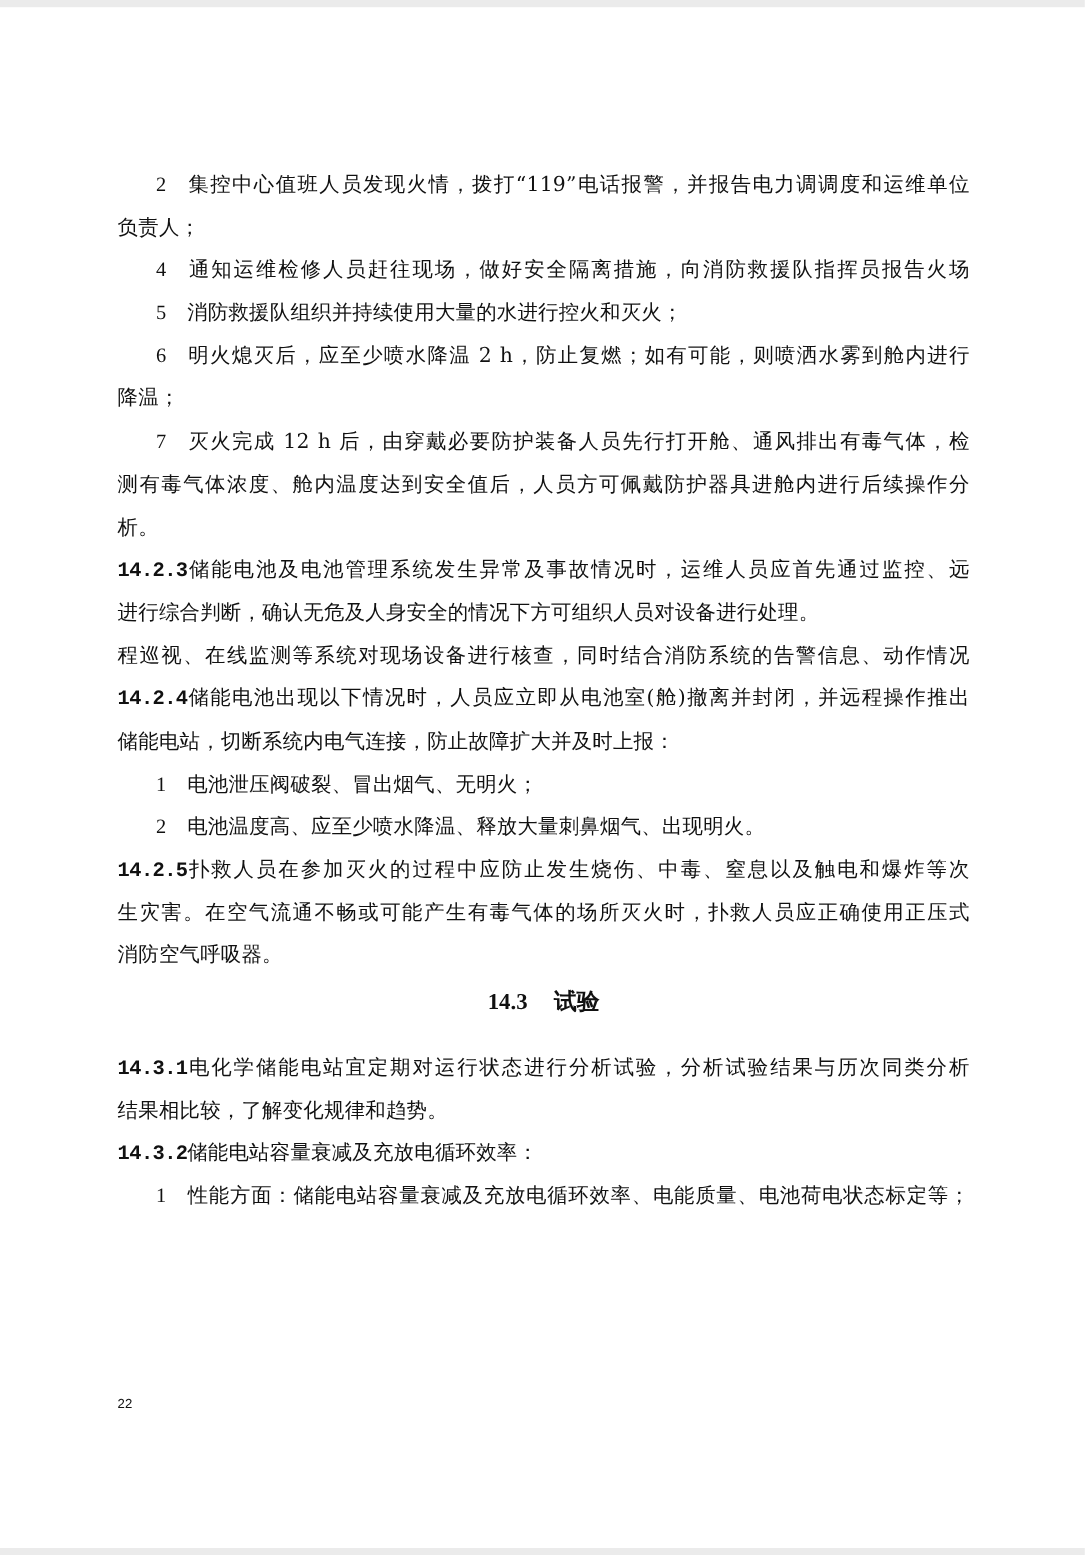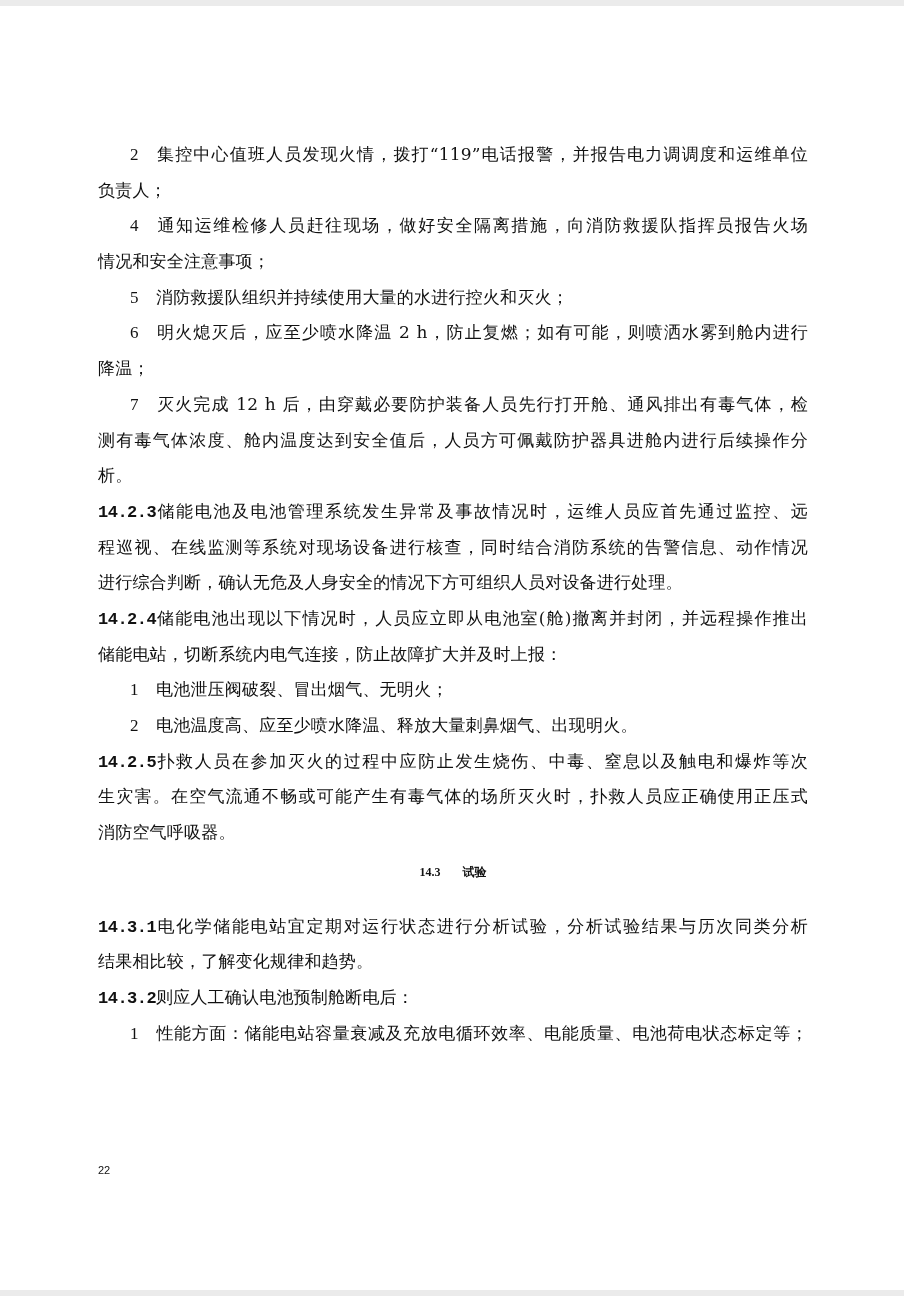--- a/index.html
+++ b/index.html
@@ -14,21 +14,21 @@
     .page { position: absolute; left: 98px; top: 129px; width: 710px; }
     .line {
       height: 35.7px; line-height: 50px; font-size: 17px;
       white-space: nowrap; letter-spacing: 0.2px;
     }
     .line.ind { padding-left: 32px; }
     .justify { text-align: justify; text-align-last: justify; }
     .num { display: inline-block; width: 26px; font-family: "Liberation Serif", serif; }
     .clause { font-family: Liberation Mono, monospace; font-weight: bold; display: inline-block; width: 58px; letter-spacing: -0.5px; }
     .heading {
-      height: 58px; line-height: 58px; text-align: center; font-weight: bold; font-size: 12px;
+      height: 58px; line-height: 58px; text-align: center; font-weight: bold; font-size: 19px;
       font-family: "Liberation Serif", serif;
     }
     .heading .hnum { margin-right: 22px; }
     .page-number {
       position: absolute; left: 98px; top: 1164px; font-size: 11px;
       font-family: "Liberation Sans", sans-serif; color: #111;
     }
   </style>
 </head>
 <body>
@@ -38,42 +38,41 @@
 <div class="page">
 
   <div>
     <div class="line ind justify"><span class="num">2</span><span>集控中心值班人员发现火情，拨打“119”电话报警，并报告电力调调度和运维单位</span></div>
     <div class="line">负责人；</div>
   </div>
 
 
   <div>
     <div class="line ind justify"><span class="num">4</span><span>通知运维检修人员赶往现场，做好安全隔离措施，向消防救援队指挥员报告火场</span></div>
-    <div class="line">情况和安全注意事项；</div>
   </div>
 
   <div>
     <div class="line ind"><span class="num">5</span><span>消防救援队组织并持续使用大量的水进行控火和灭火；</span></div>
   </div>
 
   <div>
     <div class="line ind justify"><span class="num">6</span><span>明火熄灭后，应至少喷水降温 2 h，防止复燃；如有可能，则喷洒水雾到舱内进行</span></div>
     <div class="line">降温；</div>
   </div>
 
   <div>
     <div class="line ind justify"><span class="num">7</span><span>灭火完成 12 h 后，由穿戴必要防护装备人员先行打开舱、通风排出有毒气体，检</span></div>
     <div class="line justify">测有毒气体浓度、舱内温度达到安全值后，人员方可佩戴防护器具进舱内进行后续操作分</div>
     <div class="line">析。</div>
   </div>
 
   <div>
     <div class="line justify"><span class="clause">14.2.3</span><span>储能电池及电池管理系统发生异常及事故情况时，运维人员应首先通过监控、远</span></div>
+    <div class="line">进行综合判断，确认无危及人身安全的情况下方可组织人员对设备进行处理。</div>
     <div class="line justify">程巡视、在线监测等系统对现场设备进行核查，同时结合消防系统的告警信息、动作情况</div>
-    <div class="line">进行综合判断，确认无危及人身安全的情况下方可组织人员对设备进行处理。</div>
   </div>
 
   <div>
     <div class="line justify"><span class="clause">14.2.4</span><span>储能电池出现以下情况时，人员应立即从电池室(舱)撤离并封闭，并远程操作推出</span></div>
     <div class="line">储能电站，切断系统内电气连接，防止故障扩大并及时上报：</div>
     <div class="line ind"><span class="num">1</span><span>电池泄压阀破裂、冒出烟气、无明火；</span></div>
     <div class="line ind"><span class="num">2</span><span>电池温度高、应至少喷水降温、释放大量刺鼻烟气、出现明火。</span></div>
   </div>
 
   <div>
@@ -83,21 +82,21 @@
   </div>
 
   <div class="heading"><span class="hnum">14.3</span><span>试验</span></div>
 
   <div>
     <div class="line justify"><span class="clause">14.3.1</span><span>电化学储能电站宜定期对运行状态进行分析试验，分析试验结果与历次同类分析</span></div>
     <div class="line">结果相比较，了解变化规律和趋势。</div>
   </div>
 
   <div>
-    <div class="line"><span class="clause">14.3.2</span><span>则应人工确认电池预制舱断电后：</span></div>
+    <div class="line"><span class="clause">14.3.2</span><span>储能电站容量衰减及充放电循环效率：</span></div>
     <div class="line ind justify"><span class="num">1</span><span>性能方面：储能电站容量衰减及充放电循环效率、电能质量、电池荷电状态标定等；</span></div>
   </div>
 
 </div>
 
 <div class="page-number">22</div>
 
 <div class="band-bottom"></div>
 
 </body></html>

